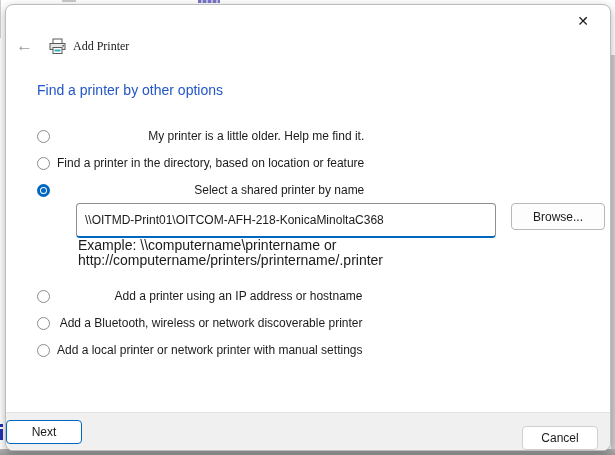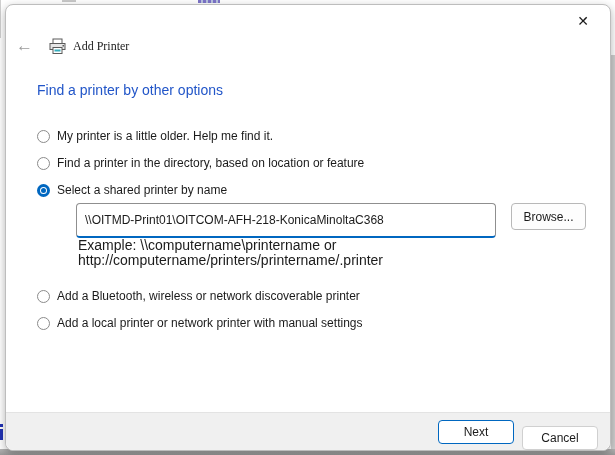--- a/index.html
+++ b/index.html
@@ -49,54 +49,54 @@
   .title-text{font-size:12px;color:#1b1b1b;font-family:Liberation Serif, serif;}
 
   .page-heading{
     position:absolute;left:31px;top:77px;
     font-size:14px;color:var(--heading-color);
   }
 
   .opt-group{position:absolute;left:31px;}
   .opt-group.a{top:124px;}
   .opt-group.b{top:284px;}
-  .opt{display:flex;align-items:center;height:14px;margin-bottom:13px;cursor:default;}
+  .opt{display:flex;align-items:center;height:14px;margin-bottom:13px;cursor:default;justify-content:space-between;}
   .radio{
     width:13px;height:13px;border-radius:50%;
     border:1px solid #8b8b8b;background:#ffffff;
     margin-right:7px;position:relative;flex:0 0 13px;
   }
   .radio.selected{border:3px solid var(--accent);}
   .radio.selected::after{
     content:"";position:absolute;left:50%;top:50%;width:5px;height:5px;
     margin-left:-2.5px;margin-top:-2.5px;border-radius:50%;background:var(--accent);
   }
   .opt-label{font-size:12px;color:#1b1b1b;white-space:nowrap;}
 
   .name-input{
     position:absolute;left:70px;top:198px;width:420px;height:27px;
     border:1px solid #8f8f8f;border-bottom:2px solid var(--accent);
     border-radius:4px;padding:16px 8px;font-size:12px;color:#1b1b1b;
     font-family:"Liberation Sans", sans-serif;background:#ffffff;outline:none;
   }
   .browse-btn{
-    position:absolute;left:505px;top:198px;width:75px;height:27px;
+    position:absolute;left:505px;top:198px;width:94px;height:27px;
     background:#fdfdfd;border:1px solid #b8b8b8;border-radius:4px;
     font-size:12px;color:#1b1b1b;font-family:"Liberation Sans", sans-serif;
   }
   .example{
     position:absolute;left:72px;top:233px;
     font-size:14px;color:#1b1b1b;line-height:15px;
   }
 
   .footer{
     position:absolute;left:0;right:0;bottom:0;height:38px;
     background:#f0f0f0;border-top:1px solid #e3e3e3;
     border-radius:0 0 8px 8px;
-    display:flex;align-items:center;justify-content:flex-end;
+    display:flex;align-items:center;justify-content:space-between;
     padding-right:12px;gap:8px;
   }
   .btn{
     height:24px;border-radius:4px;font-size:12px;color:#1b1b1b;
     background:#ffffff;font-family:"Liberation Sans", sans-serif;
   }
   .btn-next{width:76px;border:1.5px solid var(--accent);}
   .btn-cancel{width:76px;border:1px solid #d0d0d0;margin-top:12px;}
 </style>
 </head>
@@ -149,20 +149,24 @@
   <button class="browse-btn">Browse...</button>
 
   <div class="example">
     <div>Example: \\computername\printername or</div>
     <div>http://computername/printers/printername/.printer</div>
   </div>
 
   <div class="opt-group b">
     <div class="opt">
       <span class="radio"></span>
+      <span class="opt-label">Add a printer using an IP address or hostname</span>
+    </div>
+    <div class="opt">
+      <span class="radio"></span>
       <span class="opt-label">Add a Bluetooth, wireless or network discoverable printer</span>
     </div>
     <div class="opt">
       <span class="radio"></span>
       <span class="opt-label">Add a local printer or network printer with manual settings</span>
     </div>
   </div>
 
   <div class="footer">
     <button class="btn btn-next">Next</button>

